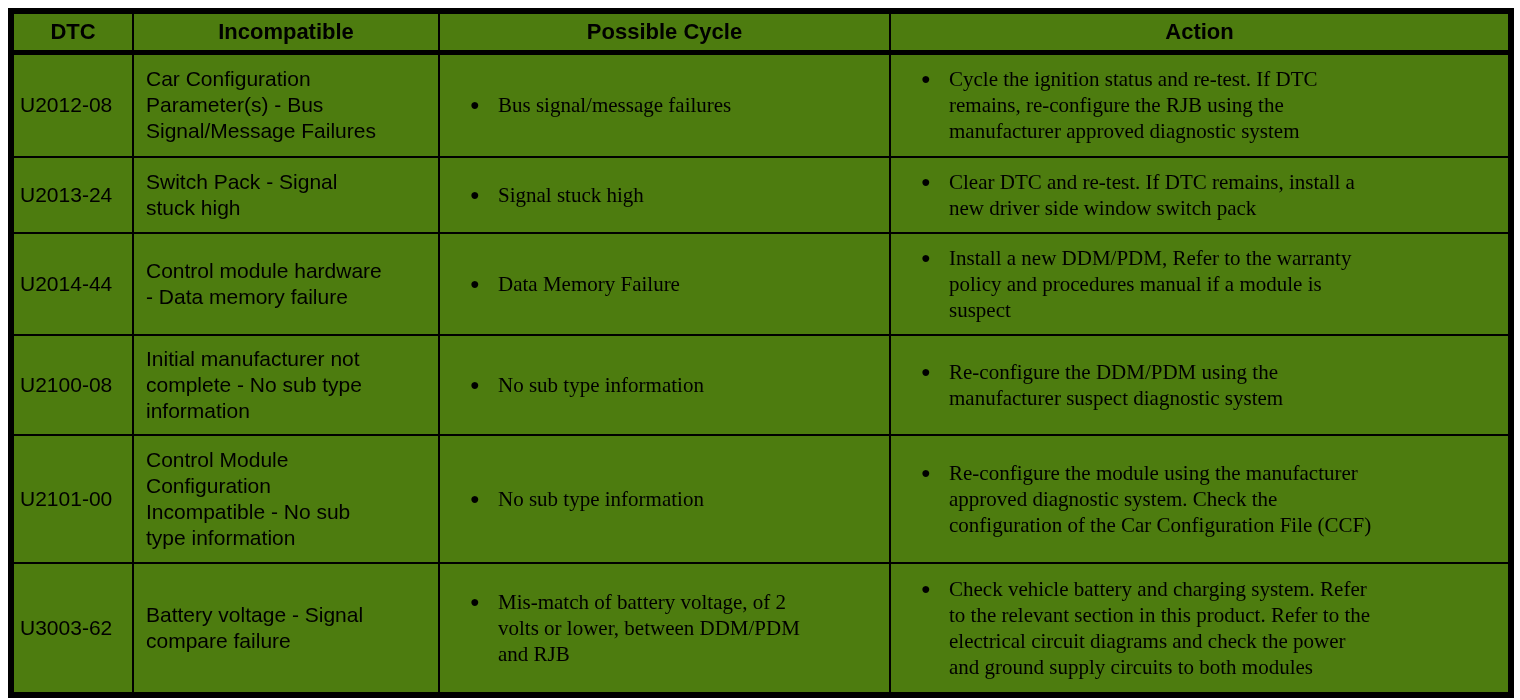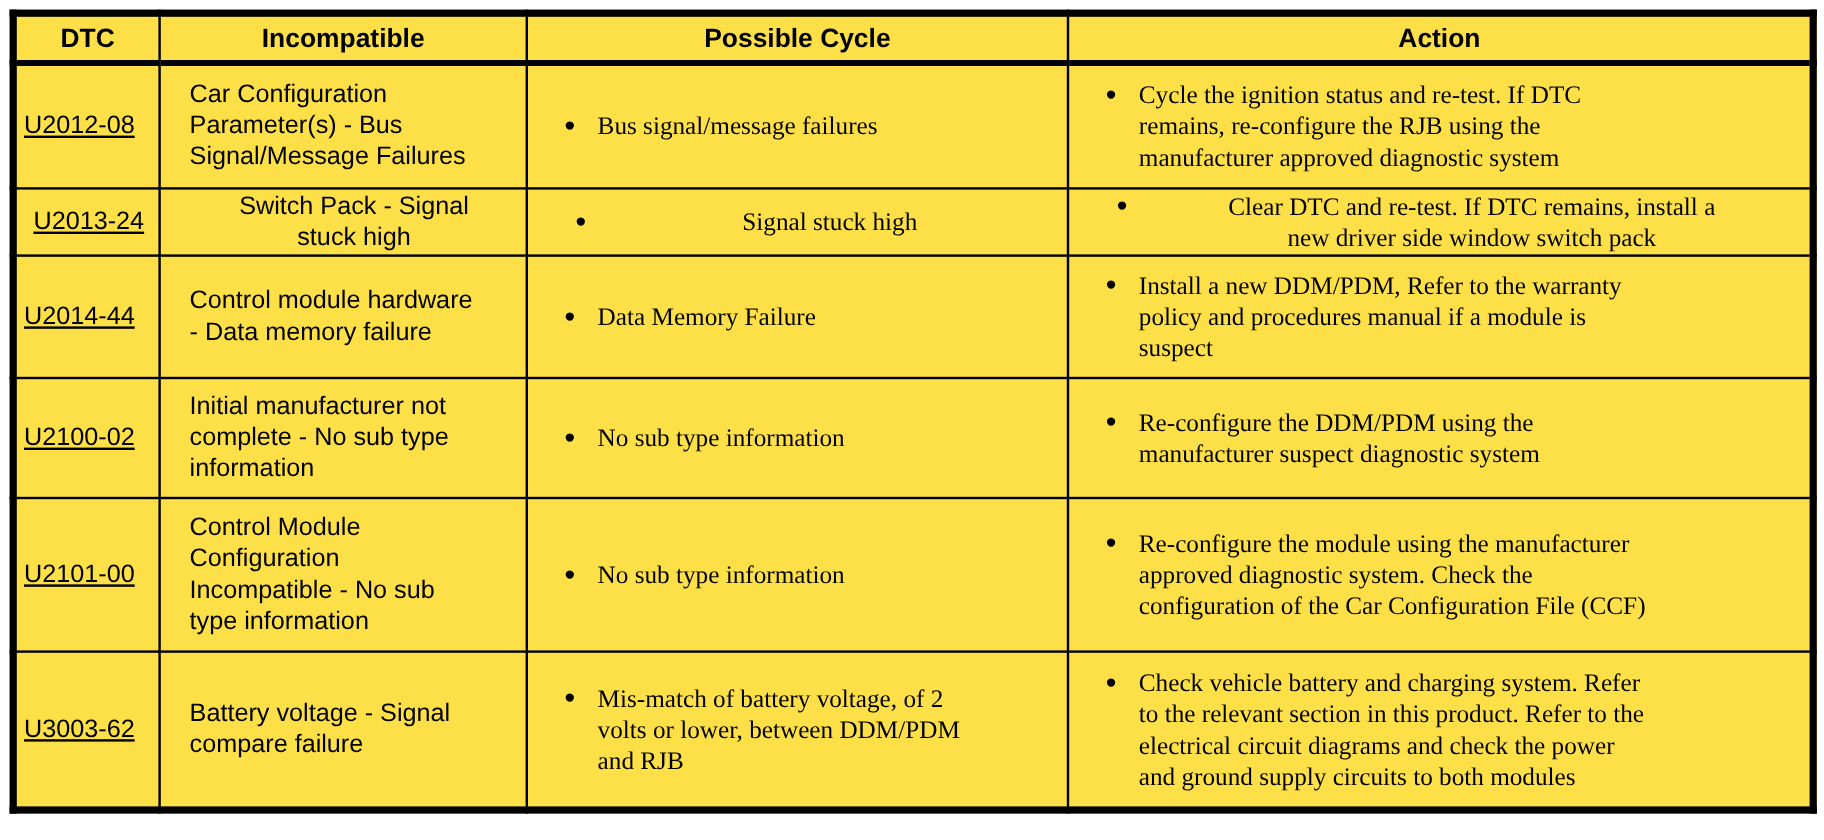--- a/index.html
+++ b/index.html
@@ -14,21 +14,21 @@
   }
   .table-wrap {
     position: absolute;
     left: 8px;
     top: 8px;
   }
   table.dtc-table {
     border-collapse: collapse;
     table-layout: fixed;
     width: 1504px;
-    background: #fde047;
+    background: #4d7c0f;
     border: 6px solid #000000;
   }
   th, td {
     border: 2px solid #000000;
     vertical-align: middle;
     padding: 0;
     overflow: hidden;
   }
   thead th {
     border-bottom: 5px solid #000000;
@@ -43,45 +43,44 @@
     line-height: 26px;
   }
   col.col-dtc    { width: 122px; }
   col.col-desc   { width: 306px; }
   col.col-causes { width: 451px; }
   col.col-action { width: 621px; }
 
   td.c-dtc {
     padding-left: 6px;
     padding-right: 4px;
-    text-decoration: underline;
   }
   td.c-desc {
-    padding-left: 24px;
+    padding-left: 12px;
     padding-right: 6px;
     white-space: pre-line;
   }
   .bullet-item {
     display: flex;
     align-items: flex-start;
     padding-left: 30px;
     padding-right: 4px;
   }
   .bullet {
     flex: 0 0 28px;
     font-size: 16px;
     line-height: 26px;
   }
   .bullet-text {
     flex: 1 1 auto;
     white-space: pre-line;
     font-family: Liberation Serif, serif;
   }
   tbody tr:nth-child(1) { height: 104px; }
-  tbody tr:nth-child(2) { height: 56px; text-align: center;  }
+  tbody tr:nth-child(2) { height: 76px;  }
   tbody tr:nth-child(3) { height: 102px; }
   tbody tr:nth-child(4) { height: 100px; }
   tbody tr:nth-child(5) { height: 128px; }
   tbody tr:nth-child(6) { height: 132px; }
 </style>
 </head>
 <body>
 
 <div class="table-wrap">
   <table class="dtc-table">
@@ -151,21 +150,21 @@
         <td class="c-action">
           <div class="bullet-item">
             <span class="bullet">●</span>
             <span class="bullet-text">Install a new DDM/PDM, Refer to the warranty
 policy and procedures manual if a module is
 suspect</span>
           </div>
         </td>
       </tr>
       <tr>
-        <td class="c-dtc">U2100-02</td>
+        <td class="c-dtc">U2100-08</td>
         <td class="c-desc">Initial manufacturer not
 complete - No sub type
 information</td>
         <td class="c-causes">
           <div class="bullet-item">
             <span class="bullet">●</span>
             <span class="bullet-text">No sub type information</span>
           </div>
         </td>
         <td class="c-action">

